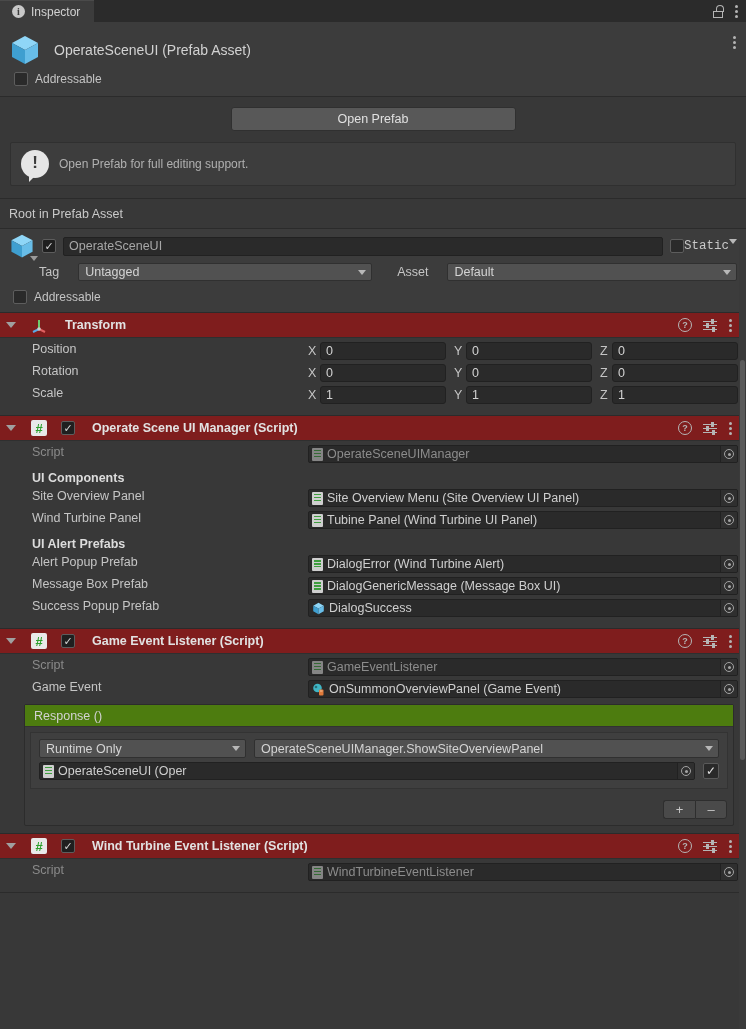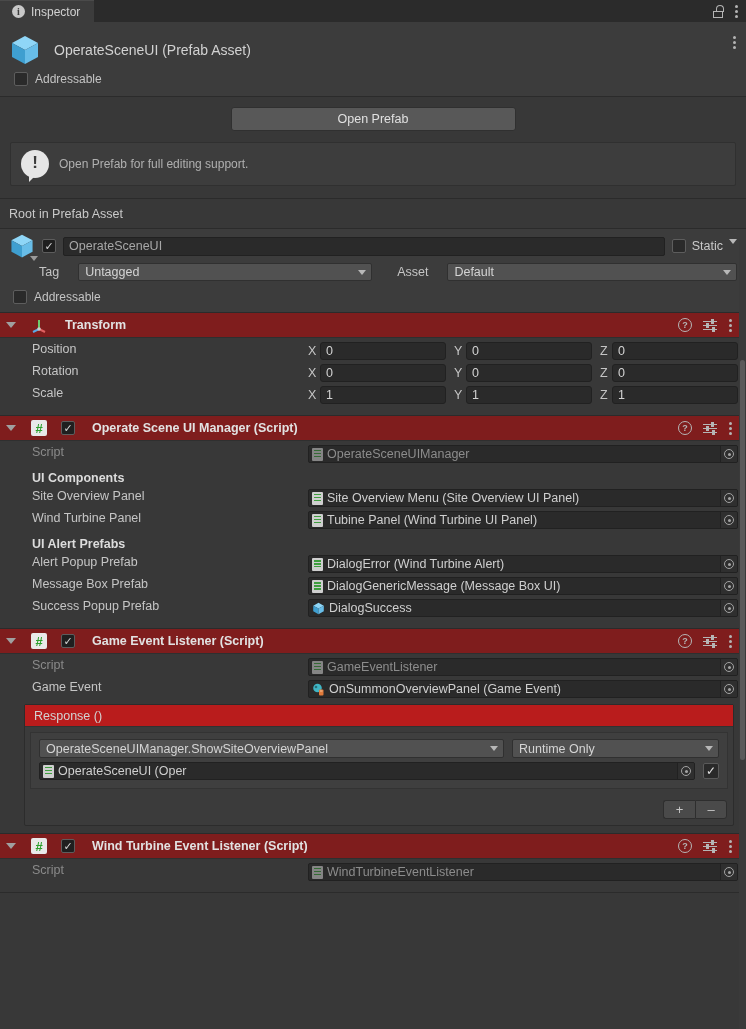--- a/index.html
+++ b/index.html
@@ -86,21 +86,21 @@
   .go-header { background: #3c3c3c; padding: 6px 9px 8px 9px; border-bottom: 1px solid #2b2b2b; }
   .go-row1 { display: flex; align-items: center; gap: 7px; height: 22px; }
   .go-cube { width: 26px; height: 26px; position: relative; flex: none; }
   .go-cube .caret { position: absolute; right: -3px; bottom: -2px; width: 0; height: 0;
      border-left: 4px solid transparent; border-right: 4px solid transparent; border-top: 5px solid #9a9a9a; }
   .name-field {
     flex: 1; height: 19px; background: #2a2a2a; border: 1px solid #212121; border-radius: 2px;
     color: #a7a7a7; font-size: 12.5px; padding: 0 5px; line-height: 17px;
     overflow: hidden; white-space: nowrap;
   }
-  .static-wrap { display: flex; align-items: flex-start; gap: 6px; flex: none; }
+  .static-wrap { display: flex; align-items: flex-start; flex: none; font-family: Liberation Mono, monospace; }
   .static-wrap .lbl { color: #c9c9c9; font-size: 12.5px; }
   .tri-down { width: 0; height: 0; border-left: 4px solid transparent; border-right: 4px solid transparent;
      border-top: 5px solid #b8b8b8; }
   .go-row2 { display: flex; align-items: center; gap: 12px; height: 20px; margin-top: 5px; padding-left: 30px; }
   .go-row2 .lbl { color: #c5c5c5; font-size: 12.5px; padding-right: 7px; }
   .dropdown {
     height: 18px; background: #515151; border: 1px solid #303030; border-radius: 2px;
     display: flex; align-items: center; justify-content: space-between;
     padding: 0 5px 0 6px; color: #d4d4d4; font-size: 12.5px; line-height: 16px; overflow: hidden;
   }
@@ -175,21 +175,21 @@
     width: 17px; height: 18px; flex: none; display: flex; align-items: center; justify-content: center;
     border-left: 1px solid #212121; background: #2f2f2f;
   }
   .picker .ring { width: 10px; height: 10px; border: 1.5px solid #a3a3a3; border-radius: 50%;
      display: flex; align-items: center; justify-content: center; }
   .picker .ring i { width: 3px; height: 3px; background: #a3a3a3; border-radius: 50%; }
 
   
   .response-box { margin: 4px 4px 0 16px; background: #3b3b3b; border: 1px solid #2c2c2c; border-radius: 2px; }
   .response-title { height: 22px; display: flex; align-items: center; padding-left: 9px;
-     color: #d2d2d2; font-size: 12.5px; border-bottom: 1px solid #323232; background: #b91c1c; }
+     color: #d2d2d2; font-size: 12.5px; border-bottom: 1px solid #323232; background: #4d7c0f; }
   .response-entry { padding: 6px 8px 8px 8px; background: #3f3f3f; border: 1px solid #333; margin: 5px; }
   .resp-row1 { display: flex; gap: 8px; }
   .dd-runtime { width: 207px; height: 19px; }
   .dd-method { flex: 1; height: 19px; }
   .resp-row2 { display: flex; align-items: center; gap: 8px; margin-top: 4px; }
   .resp-obj { width: 206px; }
   .resp-cb { width: 16px; height: 16px; background: #2a2a2a; border: 1px solid #5a5a5a; border-radius: 2px;
      display: flex; align-items: center; justify-content: center; color: #e0e0e0; font-size: 12px; }
   .plusminus { display: flex; justify-content: flex-end; padding: 6px 6px 6px 0; }
   .pm-btn { width: 32px; height: 19px; background: #4a4a4a; border: 1px solid #2e2e2e;
@@ -557,26 +557,26 @@
                 <i></i>
               </span>
             </span>
         </span>
       </div>
 
       <div class="response-box">
         <div class="response-title">Response ()</div>
         <div class="response-entry">
           <div class="resp-row1">
+            <span class="dropdown dd-runtime">
+              <span>Runtime Only</span>
+              <span class="tri-down"></span>
+            </span>
             <span class="dropdown dd-method">
               <span>OperateSceneUIManager.ShowSiteOverviewPanel</span>
-              <span class="tri-down"></span>
-            </span>
-            <span class="dropdown dd-runtime">
-              <span>Runtime Only</span>
               <span class="tri-down"></span>
             </span>
           </div>
           <div class="resp-row2">
             <span class="objfield resp-obj">
               <span class="mini-script"></span>
               <span class="objtxt">OperateSceneUI (Oper</span>
               <span class="picker">
                   <span class="ring">
                     <i></i>

